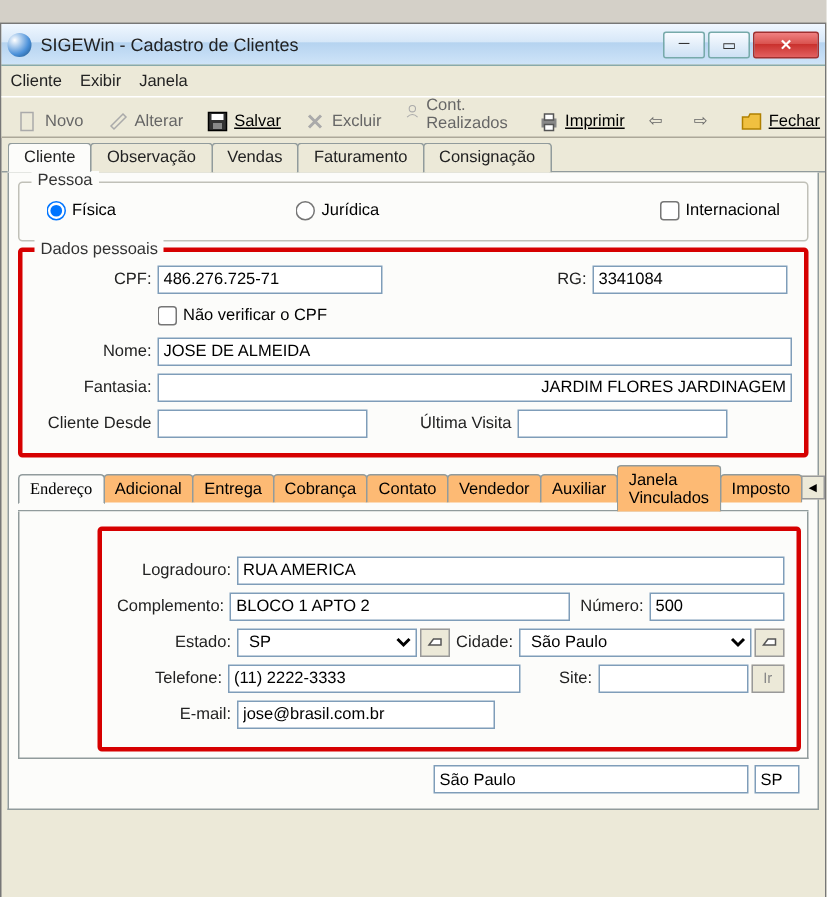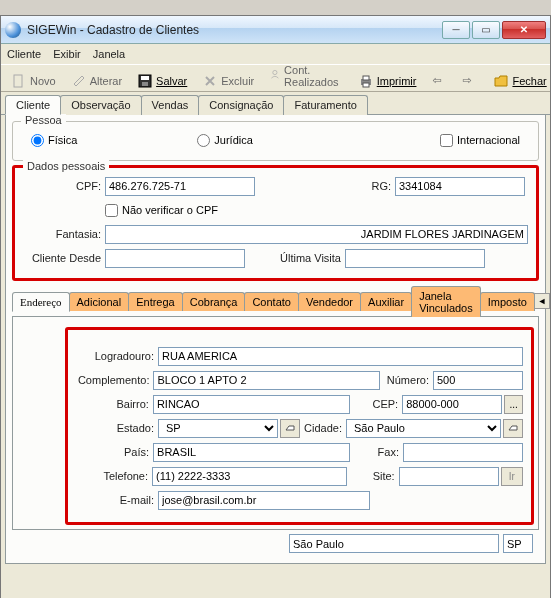--- a/index.html
+++ b/index.html
@@ -130,22 +130,22 @@
           </svg>
         </span>
       <span style="text-decoration:underline;">Fechar</span>
     </div>
   </div>
 
   <div class="tabs">
     <div class="tab active">Cliente</div>
     <div class="tab">Observação</div>
     <div class="tab">Vendas</div>
+    <div class="tab">Faturamento</div>
     <div class="tab">Consignação</div>
-    <div class="tab">Faturamento</div>
   </div>
 
   <div class="panel">
     <div class="groupbox">
       <div class="legend">Pessoa</div>
       <div class="row">
         <label class="radio" style="margin-left:10px;">
             <input type="radio" checked="" style="">
             <span>Física</span>
           </label>
@@ -167,20 +167,24 @@
         <input type="text" style="width: 150px;" value="486.276.725-71">
         <div class="lbl" style="width:100px;margin-left:40px">RG:</div>
         <input type="text" style="width: 130px;" value="3341084">
       </div>
       <div class="row">
         <div class="lbl lblw"></div>
         <label class="check">
             <input type="checkbox" style="">
             <span>Não verificar o CPF</span>
           </label>
+      </div>
+      <div class="row">
+        <div class="lbl lblw">Nome:</div>
+        <input type="text" style="flex: 1 1 0%;" value="JOSE DE ALMEIDA">
       </div>
       <div class="row">
         <div class="lbl lblw">Fantasia:</div>
         <input type="text" style="flex: 1 1 0%; text-align: right;" value="JARDIM FLORES JARDINAGEM">
       </div>
       <div class="row">
         <div class="lbl lblw">Cliente Desde</div>
         <input type="text" style="width: 140px;" value="">
         <div class="lbl" style="width:80px;margin-left:20px">Última Visita</div>
         <input type="text" style="width: 140px;" value="">
@@ -207,60 +211,47 @@
       <div class="groupbox redbox endbox">
         <div class="row">
           <div class="lbl lblw">Logradouro:</div>
           <input type="text" style="flex: 1 1 0%;" value="RUA AMERICA">
         </div>
         <div class="row">
           <div class="lbl lblw">Complemento:</div>
           <input type="text" style="width: 240px;" value="BLOCO 1 APTO 2">
           <div class="lbl" style="width:56px">Número:</div>
           <input type="text" style="width: 90px;" value="500">
-        </div>
-        <div class="row">
-          <div class="lbl lblw">Bairro:</div>
-          <input type="text" style="width: 210px;" value="RINCAO">
-          <div class="lbl" style="width:56px">CEP:</div>
-          <input type="text" style="width: 100px;" value="88000-000">
-          <button class="smbtn">...</button>
         </div>
         <div class="row">
           <div class="lbl lblw">Estado:</div>
           <select style="width:120px"><option>SP</option></select>
           <button class="smbtn">
               <svg width="12" height="12" viewBox="0 0 12 12">
                 <path d="M2 8 L5 4 L10 4 L10 8 Z" fill="#fff" stroke="#555"></path>
               </svg>
             </button>
           <div class="lbl" style="width:46px">Cidade:</div>
           <select style="flex:1"><option>São Paulo</option></select>
           <button class="smbtn">
               <svg width="12" height="12" viewBox="0 0 12 12">
                 <path d="M2 8 L5 4 L10 4 L10 8 Z" fill="#fff" stroke="#555"></path>
               </svg>
             </button>
         </div>
         <div class="row">
-          <div class="lbl lblw">País:</div>
-          <input type="text" style="width: 210px;" value="BRASIL">
-          <div class="lbl" style="width:56px">Fax:</div>
-          <input type="text" style="width: 120px;" value="">
-        </div>
-        <div class="row">
           <div class="lbl lblw">Telefone:</div>
           <input type="text" style="width: 210px;" value="(11) 2222-3333">
           <div class="lbl" style="width:56px">Site:</div>
           <input type="text" style="width: 100px;" value="">
           <button class="smbtn" style="width:24px;color:#888">Ir</button>
         </div>
         <div class="row">
           <div class="lbl lblw">E-mail:</div>
-          <input type="text" style="width: 212px;" value="jose@brasil.com.br">
+          <input type="text" style="width: 172px;" value="jose@brasil.com.br">
         </div>
       </div>
     </div>
 
     <div class="statusrow">
       <div style="flex:1"></div>
       <input type="text" style="width: 210px;" value="São Paulo">
       <input type="text" style="width: 30px;" value="SP">
     </div>
   </div>

